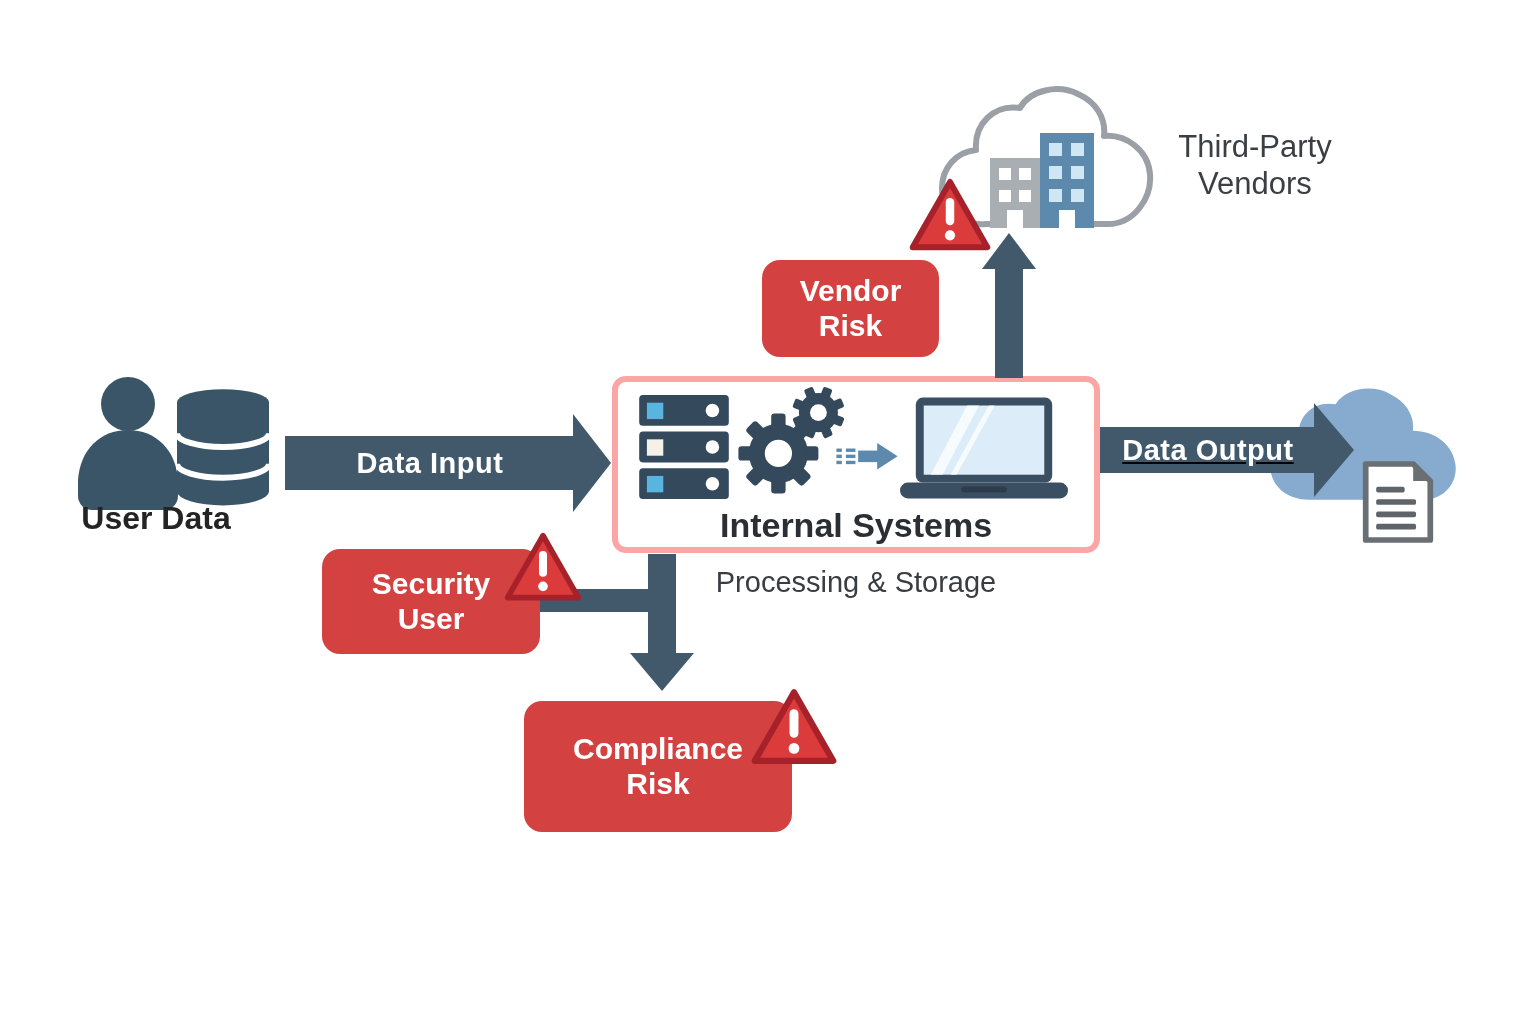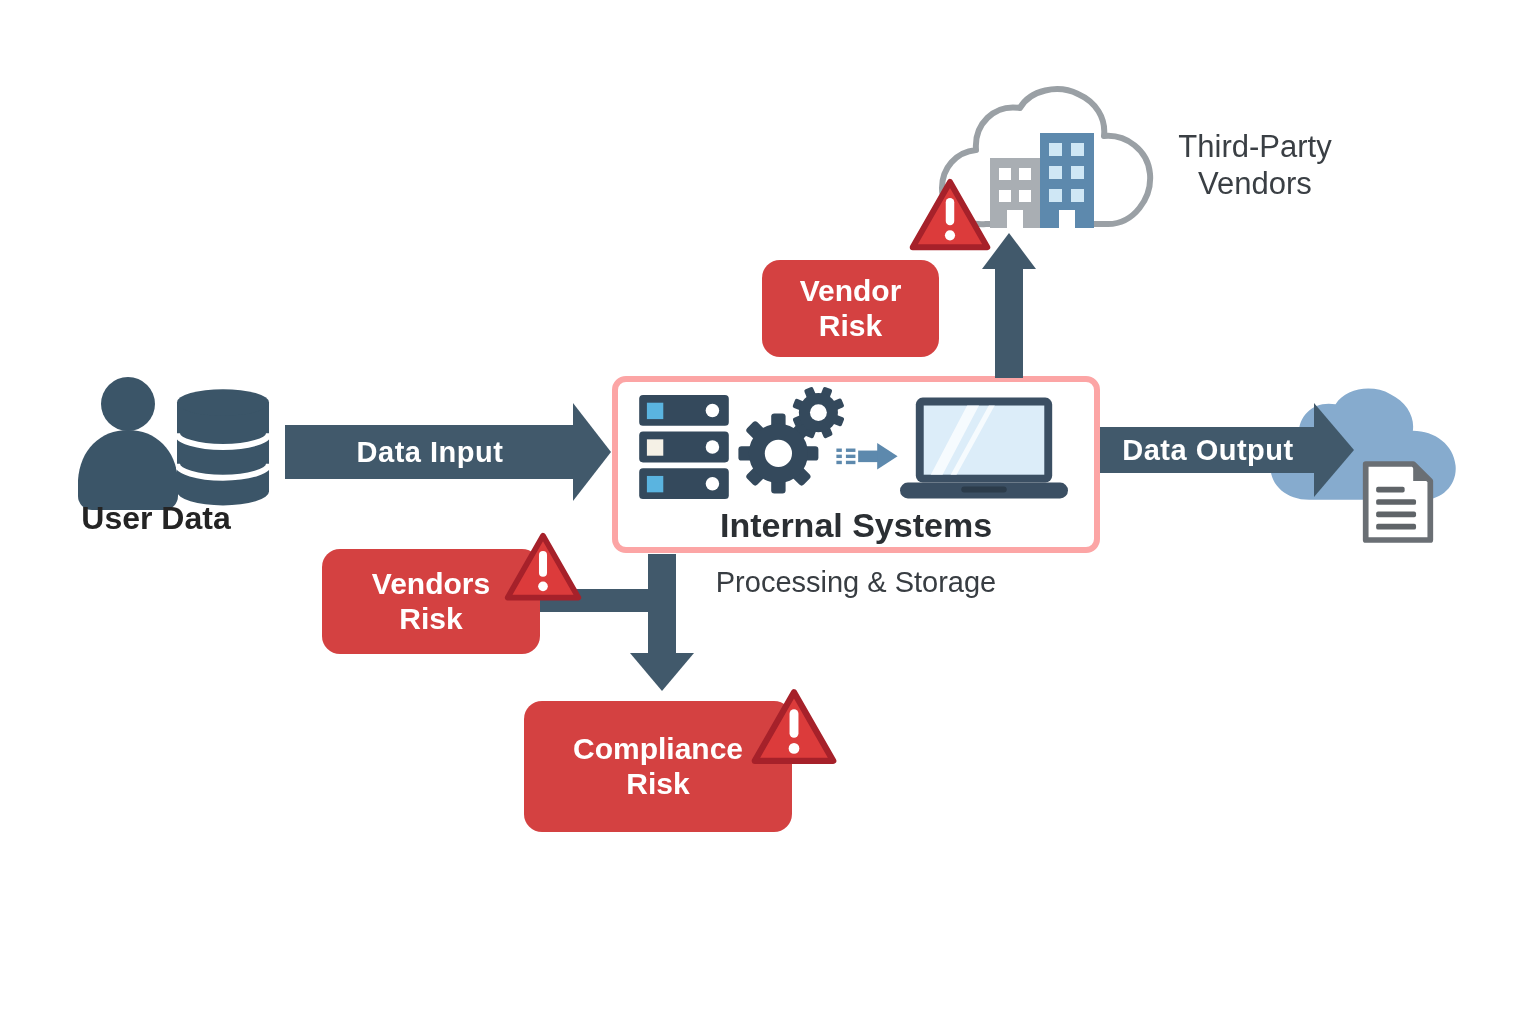--- a/index.html
+++ b/index.html
@@ -52,21 +52,21 @@
 
   <svg class="abs" style="left:176px;top:388px;" width="94" height="120" viewBox="0 0 95 120">
     <path d="M1,14 v90 a46.5,14 0 0 0 93,0 v-90 z" fill="#3b5568"></path>
     <ellipse cx="47.5" cy="14" rx="46.5" ry="13.5" fill="#3b5568"></ellipse>
     <path d="M1,45 a46.5,14 0 0 0 93,0" stroke="#ffffff" stroke-width="6" fill="none"></path>
     <path d="M1,76 a46.5,14 0 0 0 93,0" stroke="#ffffff" stroke-width="6" fill="none"></path>
   </svg>
 
   <div class="node-label" style="left:58px;top:500px;width:196px;">User Data</div>
 
-  <div class="h-arrow" style="left:285px;top:403px;width:326px;height:98px;">
+  <div class="h-arrow" style="left:285px;top:414px;width:326px;height:98px;">
     <div class="shaft" style="top:22px;bottom:22px;right:36px;">
       <span class="lbl">Data Input</span>
     </div>
     <div class="head" style="width:38px;"></div>
   </div>
 
   <div class="sysbox">
     <div class="title">Internal Systems</div>
   </div>
 
@@ -178,21 +178,21 @@
     <path d="M50,7 L94,84 L6,84 Z" fill="#dc3b3b" stroke="#a6212a" stroke-width="7" stroke-linejoin="round"></path>
     <rect x="45" y="26" width="10" height="32" rx="5" fill="#ffffff"></rect>
     <circle cx="50" cy="70" r="6" fill="#ffffff"></circle>
   </svg>
 
   <svg class="abs" style="left:1260px;top:386px;" width="204" height="122" viewBox="0 0 200 120">
     <path d="M48,112 C26,112 10,98 10,80 C10,64 22,52 38,50 C36,30 52,14 74,18 C84,2 110,-2 128,8 C144,16 152,30 150,44 C172,44 190,58 192,78 C194,96 180,112 160,112 Z" fill="#86abce"></path>
   </svg>
 
   <div class="h-arrow" style="left:1100px;top:403px;width:254px;height:94px;z-index:2;">
-    <div class="shaft" style="top:24px;bottom:24px;right:38px;">
+    <div class="shaft" style="top:24px;bottom:24px;right:38px;text-decoration:underline;">
       <span class="lbl">Data Output</span>
     </div>
     <div class="head" style="width:40px;"></div>
   </div>
 
   <svg class="abs" style="left:1360px;top:458px;z-index:3;" width="76" height="88" viewBox="0 0 80 92">
     <path d="M6,6 h50 l18,18 v62 h-68 z" fill="#ffffff" stroke="#6a6f74" stroke-width="6" stroke-linejoin="round"></path>
     <path d="M56,6 v18 h18 z" fill="#6a6f74"></path>
     <rect x="17" y="30" width="30" height="6" rx="2" fill="#5f6468"></rect>
     <rect x="17" y="43" width="42" height="6" rx="2" fill="#5f6468"></rect>
@@ -200,21 +200,21 @@
     <rect x="17" y="69" width="42" height="6" rx="2" fill="#5f6468"></rect>
   </svg>
 
   <div class="connector"></div>
   <div class="v-arrow" style="left:630px;top:554px;width:64px;height:137px;z-index:2;">
     <div class="vshaft" style="left:18px;top:0;width:28px;height:100px;"></div>
     <div class="vhead" style="left:0;top:99px;width:64px;height:38px;clip-path:polygon(0 0,100% 0,50% 100%);"></div>
   </div>
 
   <div class="badge" style="left:322px;top:549px;width:218px;height:105px;">
-    <span class="blbl">Vendors Risk</span>
+    <span class="blbl">Security User</span>
   </div>
   <svg class="warn" style="left:502px;top:530px;" width="82" height="74" viewBox="0 0 100 92">
     <path d="M50,7 L94,84 L6,84 Z" fill="#dc3b3b" stroke="#a6212a" stroke-width="7" stroke-linejoin="round"></path>
     <rect x="45" y="26" width="10" height="32" rx="5" fill="#ffffff"></rect>
     <circle cx="50" cy="70" r="6" fill="#ffffff"></circle>
   </svg>
 
   <div class="badge" style="left:524px;top:701px;width:268px;height:131px;">
     <span class="blbl">Compliance Risk</span>
   </div>

